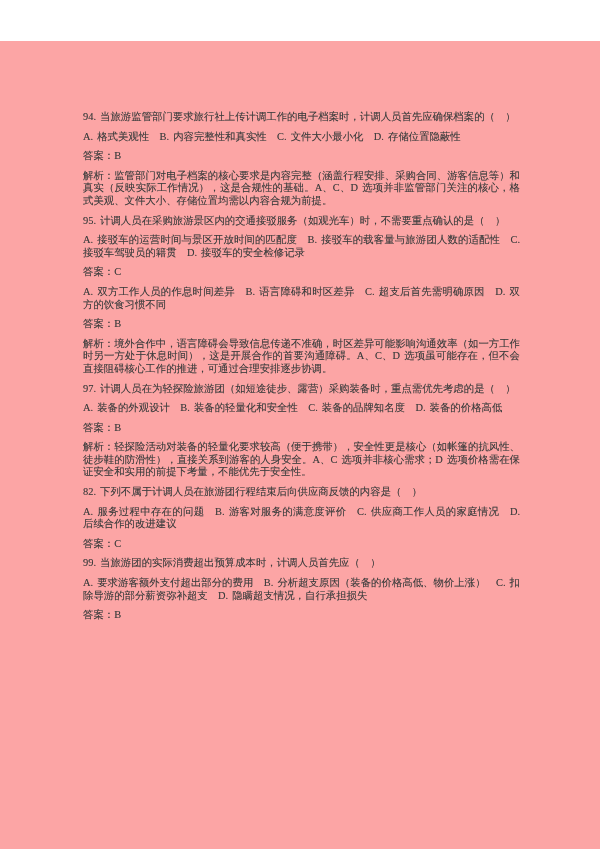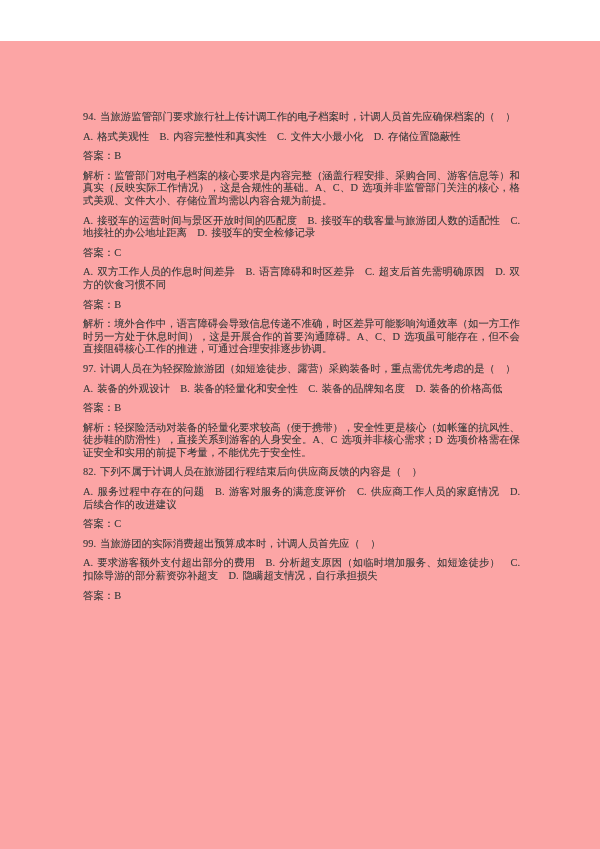--- a/index.html
+++ b/index.html
@@ -40,21 +40,22 @@
 <div class="page" style="background: #fca5a5; margin-top: 41px;">
   <div class="content" id="questions-container" style="color: rgb(61, 61, 61);">
   <section class="question-block">
     <p class="stem">94. 当旅游监管部门要求旅行社上传计调工作的电子档案时，计调人员首先应确保档案的（　）</p>
     <p class="options">A. 格式美观性　B. 内容完整性和真实性　C. 文件大小最小化　D. 存储位置隐蔽性</p>
     <p class="answer">答案：B</p>
     <p class="analysis">解析：监管部门对电子档案的核心要求是内容完整（涵盖行程安排、采购合同、游客信息等）和真实（反映实际工作情况），这是合规性的基础。A、C、D 选项并非监管部门关注的核心，格式美观、文件大小、存储位置均需以内容合规为前提。</p>
   </section>
 
   <section class="question-block">
-    <p class="options">A. 接驳车的运营时间与景区开放时间的匹配度　B. 接驳车的载客量与旅游团人数的适配性　C. 地接社的办公地址距离　D. 接驳车的安全检修记录</p>
+    <p class="stem">95. 计调人员在采购旅游景区内的交通接驳服务（如观光车）时，不需要重点确认的是（　）</p>
+    <p class="options">A. 接驳车的运营时间与景区开放时间的匹配度　B. 接驳车的载客量与旅游团人数的适配性　C. 接驳车驾驶员的籍贯　D. 接驳车的安全检修记录</p>
     <p class="answer">答案：C</p>
   </section>
 
   <section class="question-block">
     <p class="options">A. 双方工作人员的作息时间差异　B. 语言障碍和时区差异　C. 超支后首先需明确原因　D. 双方的饮食习惯不同</p>
     <p class="answer">答案：B</p>
     <p class="analysis">解析：境外合作中，语言障碍会导致信息传递不准确，时区差异可能影响沟通效率（如一方工作时另一方处于休息时间），这是开展合作的首要沟通障碍。A、C、D 选项虽可能存在，但不会直接阻碍核心工作的推进，可通过合理安排逐步协调。</p>
   </section>
 
   <section class="question-block">
@@ -65,18 +66,18 @@
   </section>
 
   <section class="question-block">
     <p class="stem">82. 下列不属于计调人员在旅游团行程结束后向供应商反馈的内容是（　）</p>
     <p class="options">A. 服务过程中存在的问题　B. 游客对服务的满意度评价　C. 供应商工作人员的家庭情况　D. 后续合作的改进建议</p>
     <p class="answer">答案：C</p>
   </section>
 
   <section class="question-block">
     <p class="stem">99. 当旅游团的实际消费超出预算成本时，计调人员首先应（　）</p>
-    <p class="options">A. 要求游客额外支付超出部分的费用　B. 分析超支原因（如临时增加服务、如短途徒步）　C. 扣除导游的部分薪资弥补超支　D. 隐瞒超支情况，自行承担损失</p>
+    <p class="options">A. 要求游客额外支付超出部分的费用　B. 分析超支原因（装备的价格高低、物价上涨）　C. 扣除导游的部分薪资弥补超支　D. 隐瞒超支情况，自行承担损失</p>
     <p class="answer">答案：B</p>
   </section>
 </div>
   <div class="bottom-edge"></div>
 </div>
 
 </body></html>

